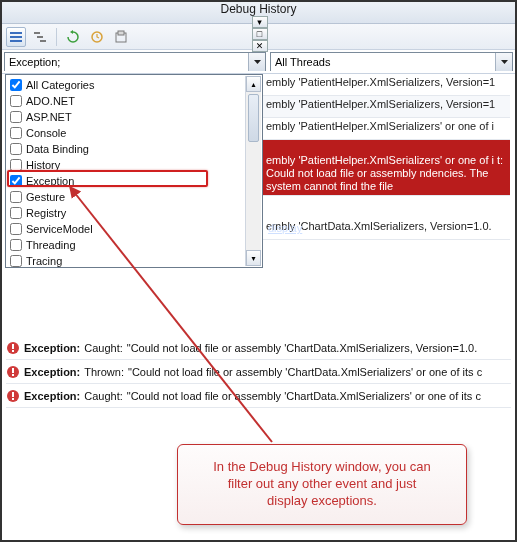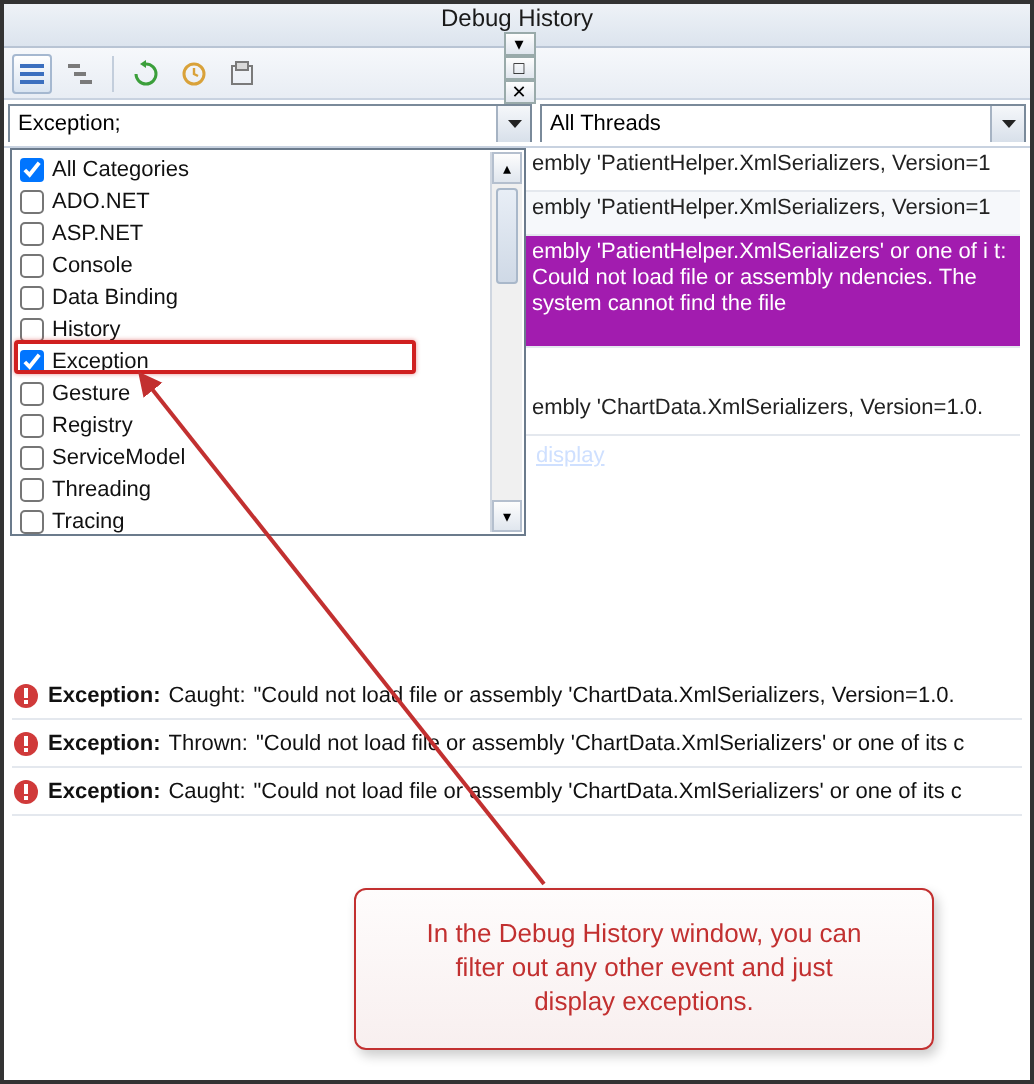--- a/index.html
+++ b/index.html
@@ -110,21 +110,21 @@
     border-bottom: 1px solid #e4e8ee;
     padding: 2px 4px;
     font-size: 11px;
     color: #222;
     white-space: nowrap;
     overflow: hidden;
     height: 22px;
     display: flex;
   }
   .ev-row.alt { background: #f6f8fb; }
-  .ev-row.sel { background: #a21caf; color: #fff; height: 56px; white-space: normal; align-items:flex-start; }
+  .ev-row.sel { background: #b91c1c; color: #fff; height: 56px; white-space: normal; align-items:flex-end; }
   .ev-row.sel .desc { line-height:13px; }
   .ev-link { position:absolute; left:266px; top:148px; font-size:11px; color:#cfe0ff; text-decoration:underline; z-index:2; }
   .lower-rows {
     position: absolute;
     left: 4px; right: 4px;
     top: 262px;
   }
   .full-row {
     display:flex; align-items:center;
     height: 24px;
@@ -284,20 +284,23 @@
 
   <div class="dd-highlight" style="left:5px; top:96px; width:201px; height:17px;"></div>
 
   <div class="events">
     <div class="ev-row">
         <span class="desc">embly 'PatientHelper.XmlSerializers, Version=1</span>
       </div>
     <div class="ev-row alt">
         <span class="desc">embly 'PatientHelper.XmlSerializers, Version=1</span>
       </div>
+    <div class="ev-row">
+        <span class="desc">embly 'PatientHelper.XmlSerializers' or one of i</span>
+      </div>
     <div class="ev-row sel">
         <span class="desc">embly 'PatientHelper.XmlSerializers' or one of i t: Could not load file or assembly ndencies. The system cannot find the file</span>
       </div>
     <a class="ev-link">display</a>
     <div class="ev-row" style="margin-top:22px">
         <span class="desc">embly 'ChartData.XmlSerializers, Version=1.0.</span>
       </div>
   </div>
 
   <div class="lower-rows">

